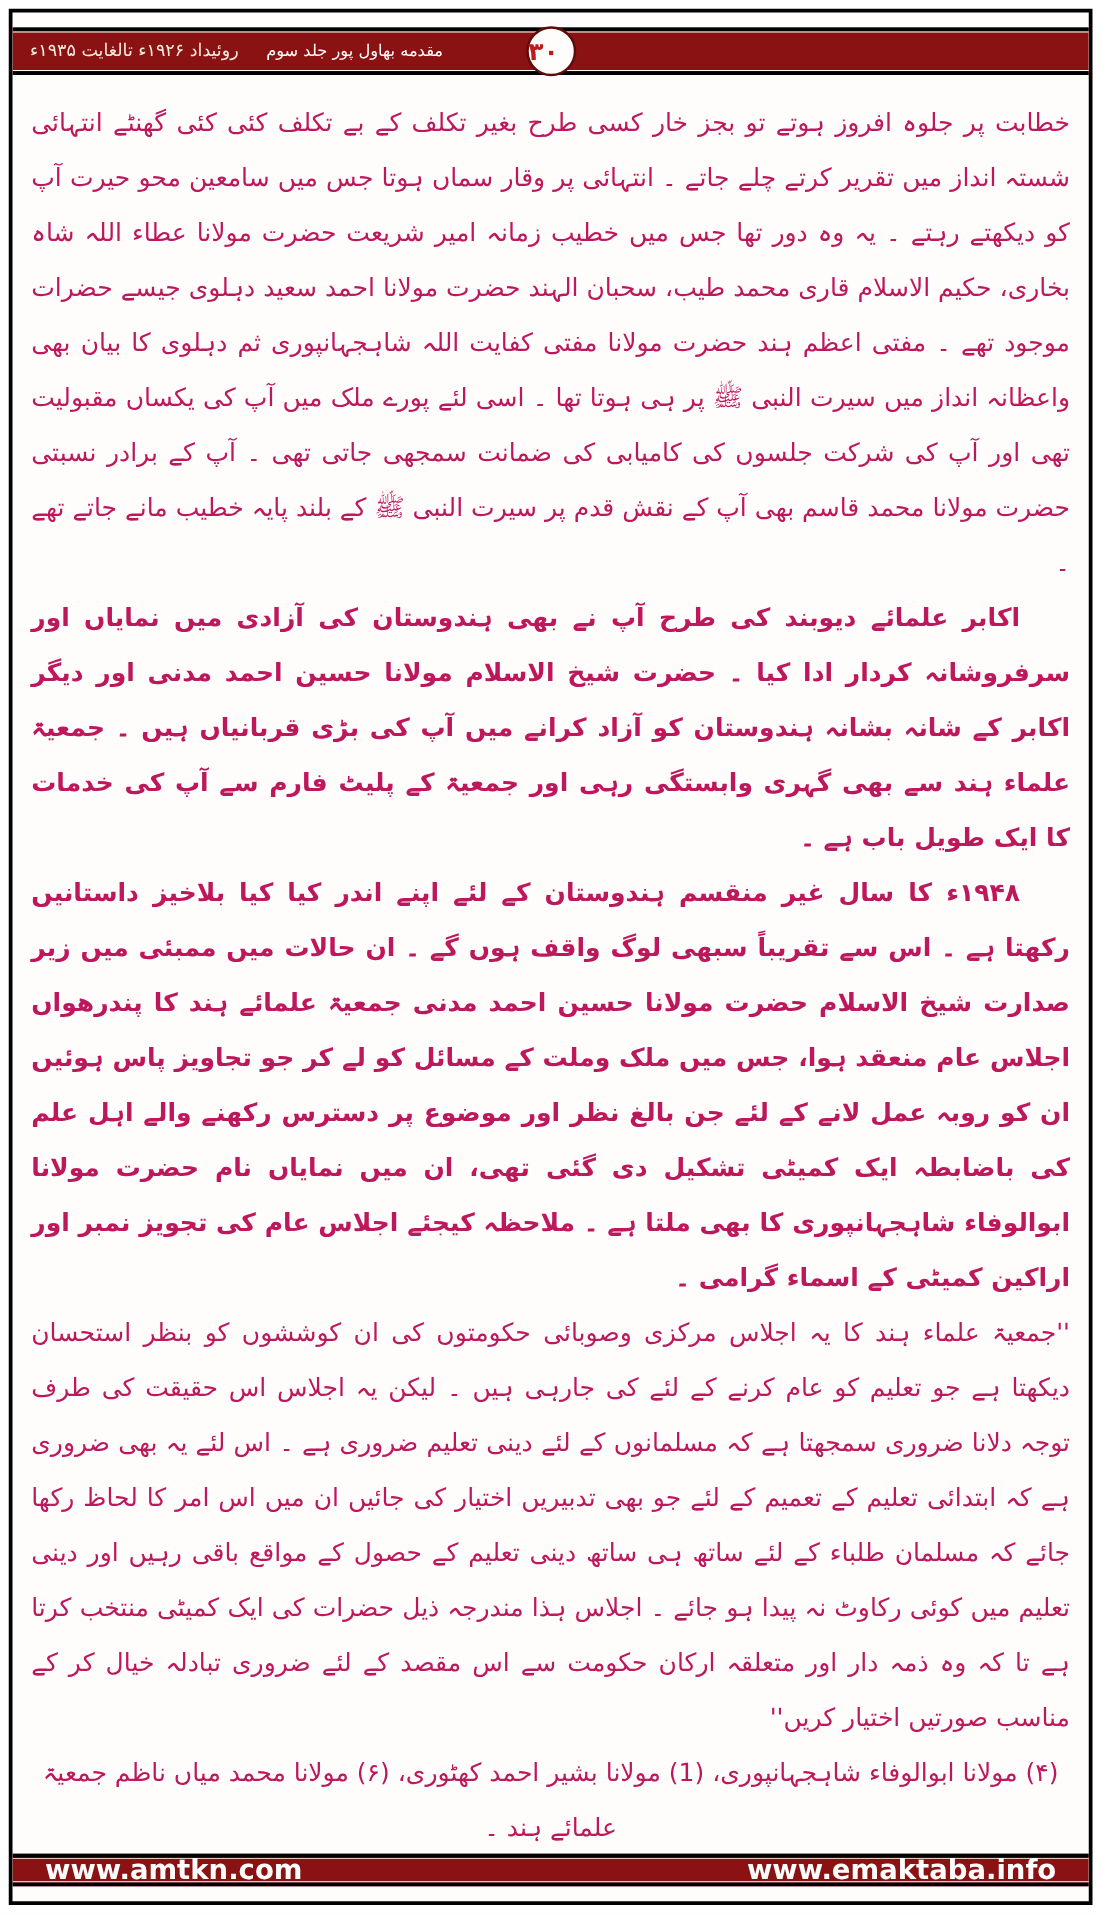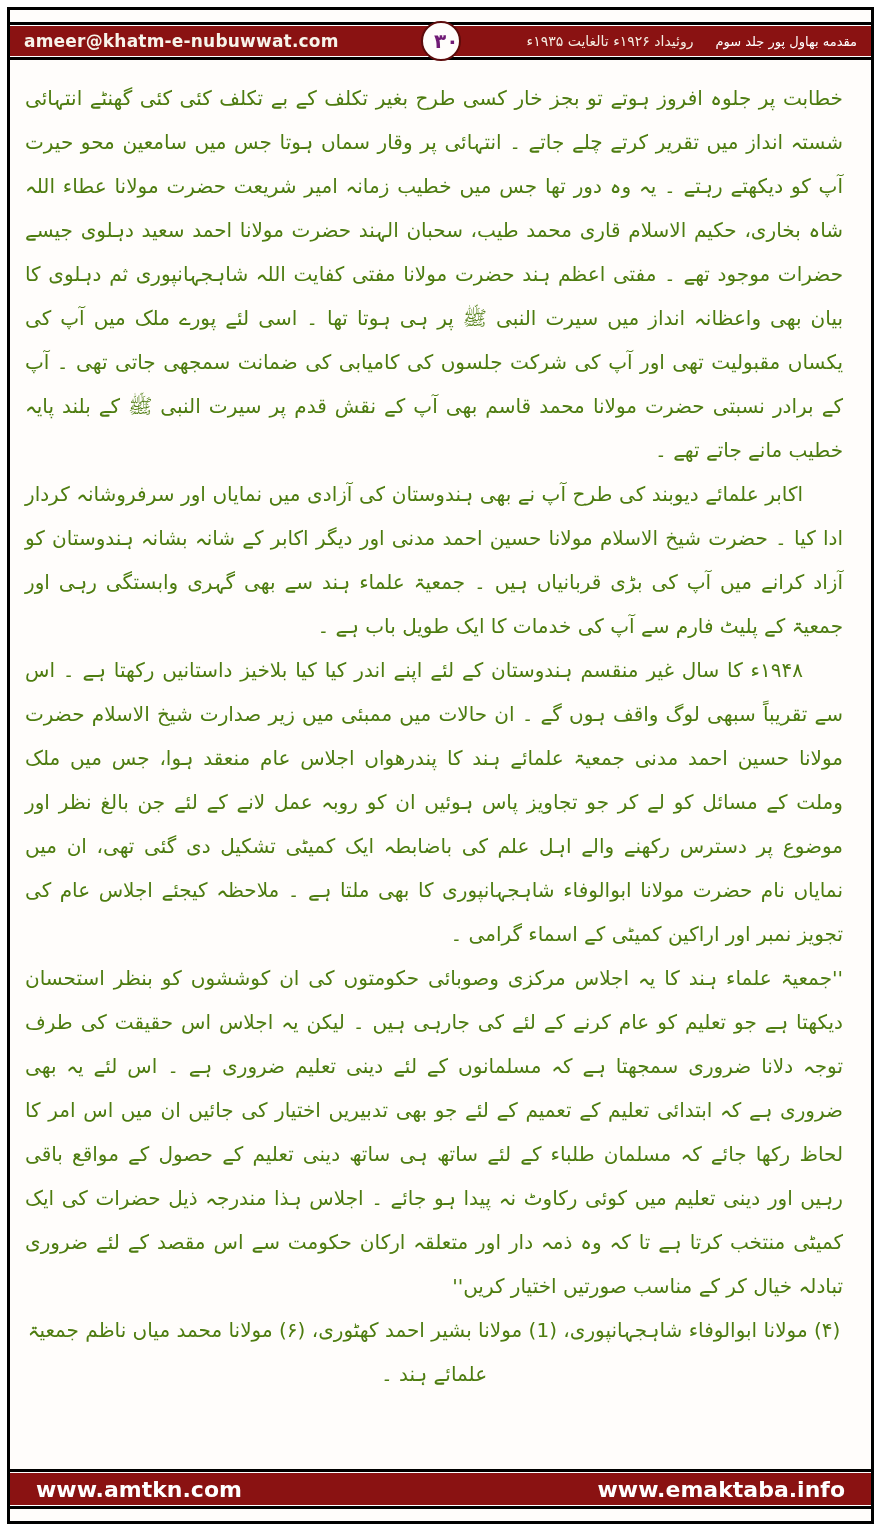--- a/index.html
+++ b/index.html
@@ -40,63 +40,62 @@
     color:#f7f3ea;
     direction:ltr;
   }
   .page-circle {
     position:absolute; left:50%; top:50%;
     transform:translate(-50%,-50%);
     width:40px; height:40px;
     background:#fffdfb;
     border:2px solid #5d0b0b;
     border-radius:50%;
-    display:flex; align-items:center; justify-content:flex-end;
-    color:#701a75; font-weight:bold; font-size:20px;
+    display:flex; align-items:center; justify-content:flex-start;
+    color:#b91c1c; font-weight:bold; font-size:20px;
   }
   .header-right {
     direction:rtl;
     display:flex; align-items:center; gap:22px;
     font-size:15px;
   }
   .book-title { font-weight:normal; font-size:13px; }
   .date-range { font-size:14px; color:#f4ede2; }
   
   .page-body {
     flex:1 1 auto;
     overflow:hidden;
     direction:rtl;
-    padding:16px 28px 0 15px;
-    color:#4d7c0f;
+    padding:16px 15px 0 15px;
+    color:#be185d;
     font-size:20px;
     line-height:44px;
     text-align:justify;
   }
   .para { text-align:justify; text-align-last:right; }
-  .para.indent { text-indent:40px; }
+  .para.indent { text-indent:40px;font-weight:bold; }
   .para.center { text-align:center; text-align-last:center; }
   
   .footer-bar {
     margin-top:auto;
     margin-bottom:12px;
-    height:40px;
+    height:26px;
     justify-content:space-between;
     padding:0 26px;
     font-size:22px; font-weight:bold;
     direction:ltr;
   }
   .footer-bar span { color:#ffffff; white-space:nowrap; }
 </style>
 </head>
 <body>
 
 <div class="frame">
 
   <div class="bar header-bar">
-    <span class="email">ameer@khatm-e-nubuwwat.com</span>
 
     <div class="page-circle">
       <span>۳۰</span>
     </div>
 
     <span class="header-right">
       <span class="book-title">مقدمه بهاول پور جلد سوم</span>
       <span class="date-range">روئیداد ۱۹۲۶ء تالغایت ۱۹۳۵ء</span>
     </span>
   </div>

